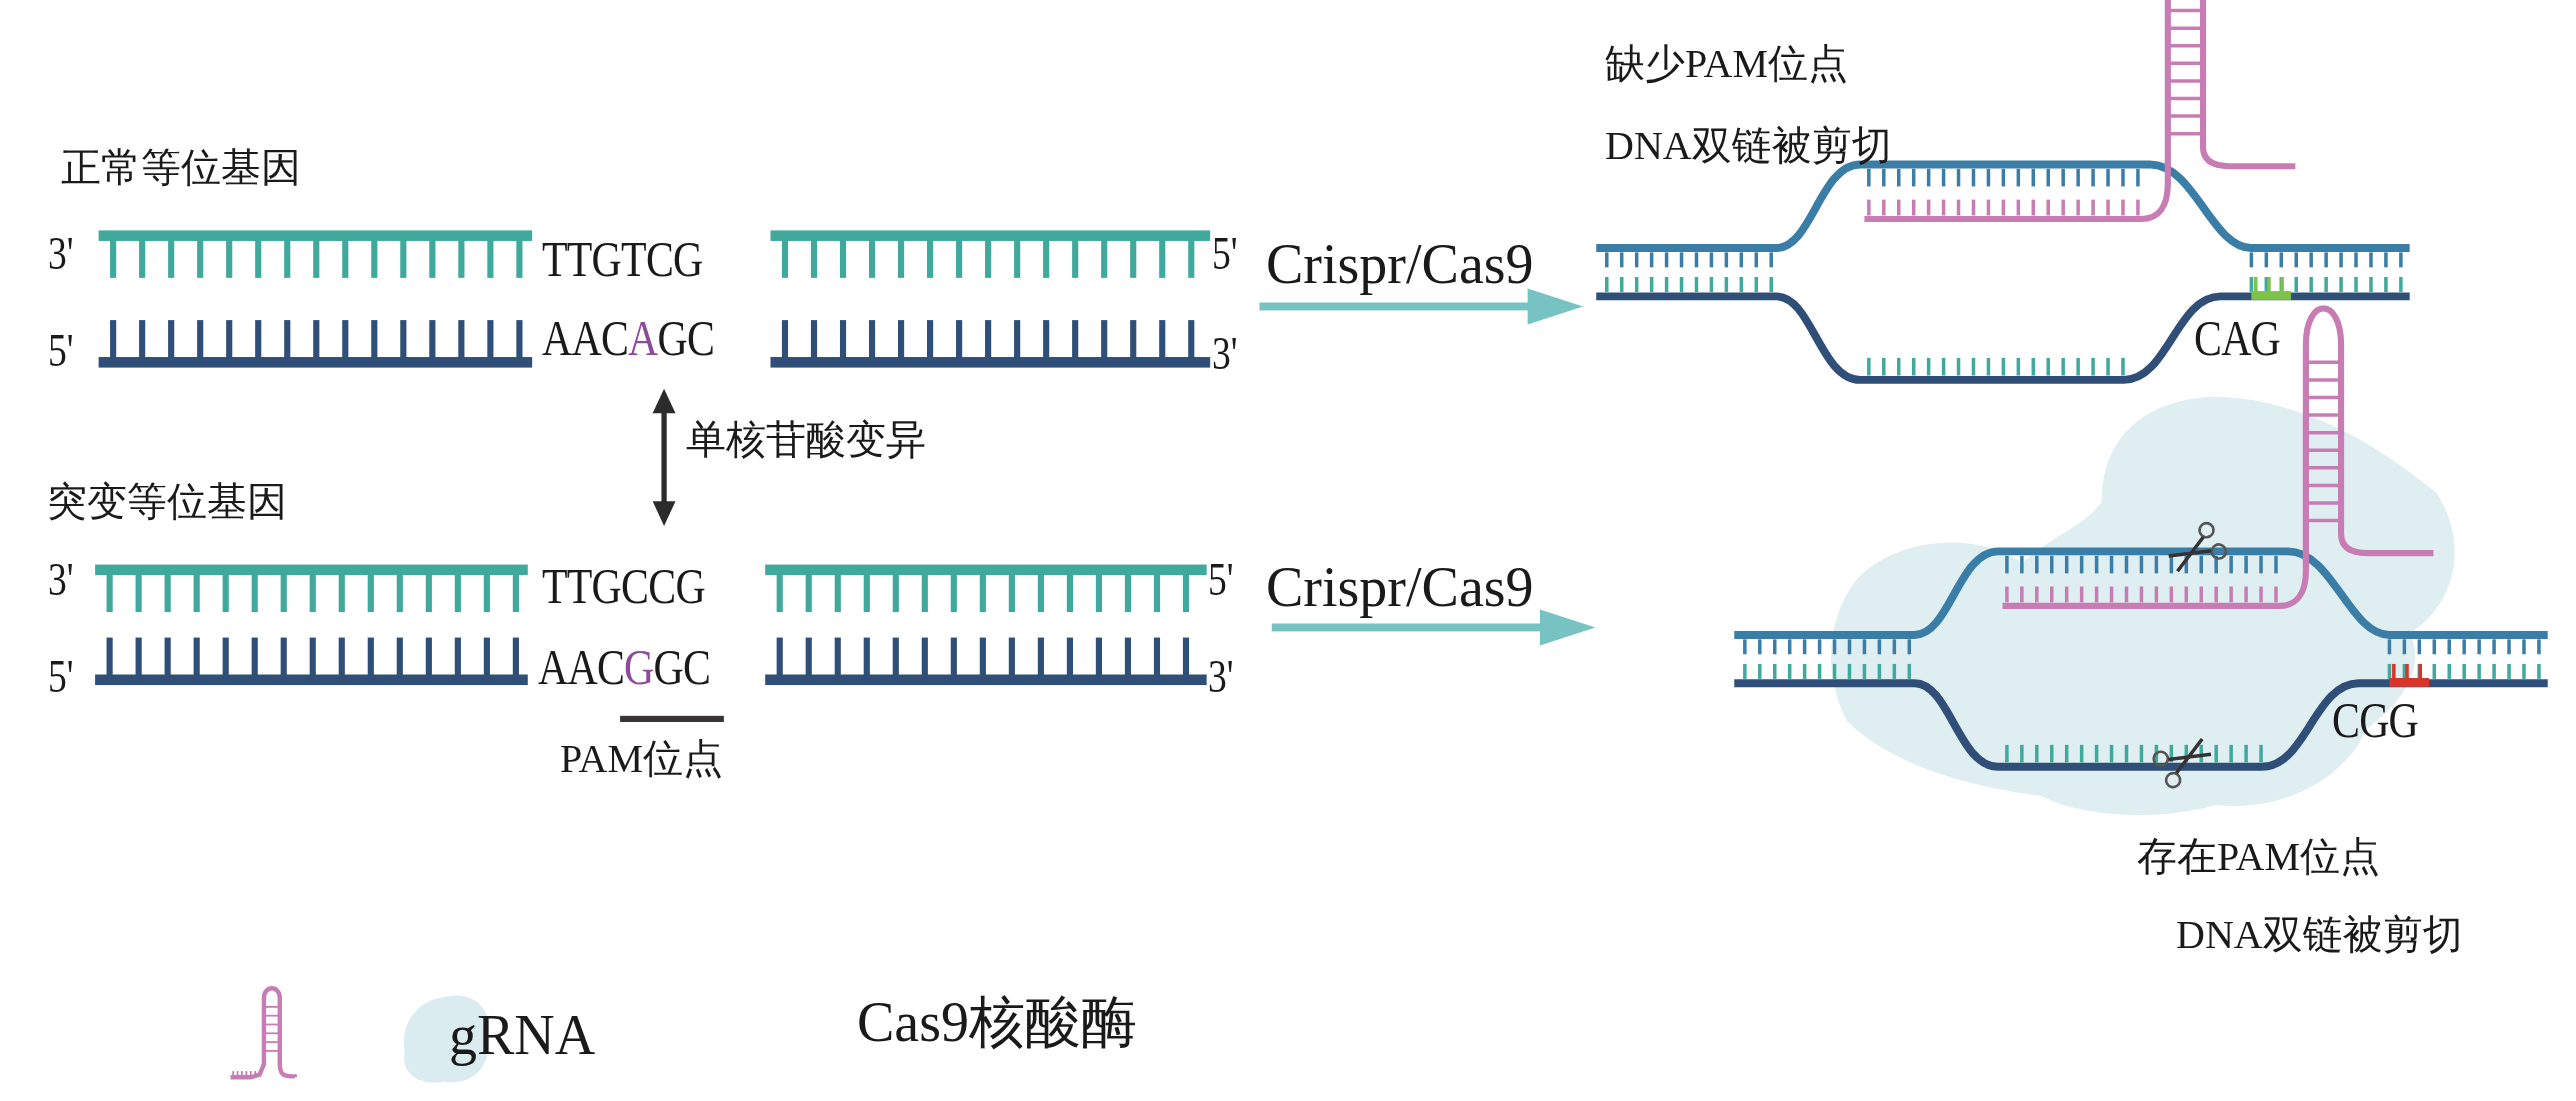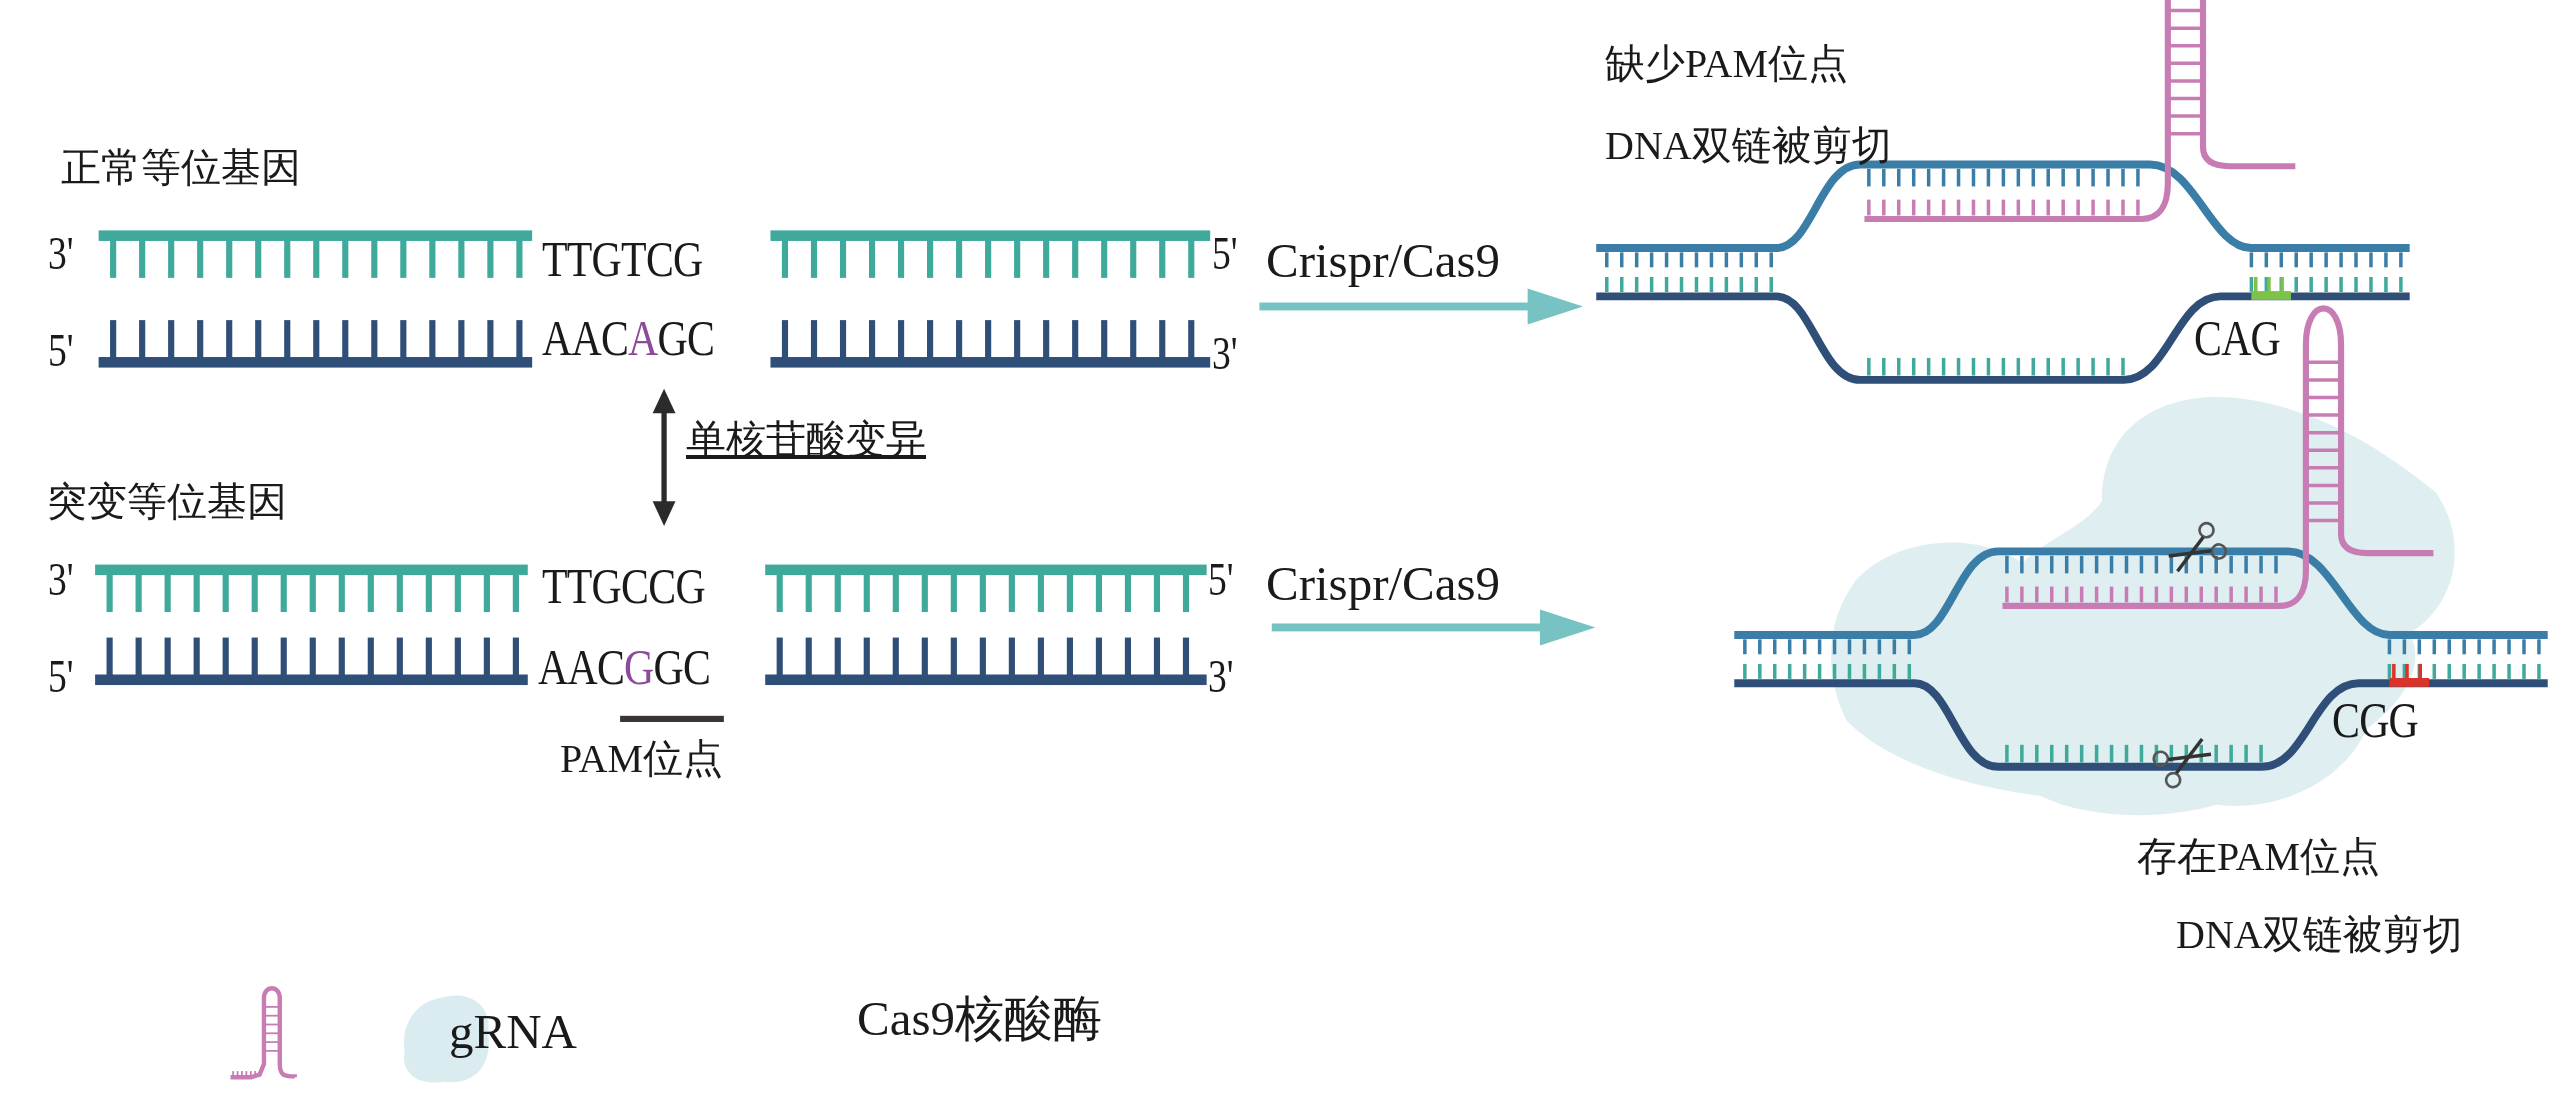--- a/index.html
+++ b/index.html
@@ -2,21 +2,21 @@
 <html style="font-size:14px"><head>
 <meta charset="utf-8">
 <style>
   html, body { margin: 0; padding: 0; background: #ffffff; }
   body { width: 2576px; height: 1101px; position: relative; overflow: hidden;
          font-family: "Liberation Serif", "DejaVu Serif", serif; color: #1a1a1a; }
   .txt { position: absolute; white-space: nowrap; line-height: 1; }
   .cn-label { font-size: 40px; letter-spacing: 0px; }
   .seq { font-size: 51px; letter-spacing: -0.9px; transform: scaleX(0.82); transform-origin: left top; }
   .end { font-size: 47px; transform: scaleX(0.8); transform-origin: left top; }
-  .enzyme { font-size: 49px; }
+  .enzyme { font-size: 56px; }
   .hl-purple { color: #8c4a9a; }
   svg { position: absolute; left: 0; top: 0; }
 </style>
 </head>
 <body>
 
 <svg id="art" width="2576" height="1101" viewBox="0 0 2929 1252">
   <defs>
     <marker id="arrowHeadTeal" viewBox="0 0 10 10" refX="9" refY="5" markerWidth="4" markerHeight="4" orient="auto">
       <path d="M0,0 L10,5 L0,10 z" fill="#77c3c3"></path>
@@ -484,21 +484,21 @@
 <div class="txt cn-label" style="left:61px; top:148px;">正常等位基因</div>
 
 <div class="txt end" style="left:48px; top:230px;">3'</div>
 <div class="txt end" style="left:1212px; top:230px;">5'</div>
 <div class="txt end" style="left:48px; top:327px;">5'</div>
 <div class="txt end" style="left:1212px; top:330px;">3'</div>
 
 <div class="txt seq" style="left:542px; top:234px;">TTGTCG</div>
 <div class="txt seq" style="left:542px; top:313px;"><span>AAC</span><span class="hl-purple">A</span><span>GC</span></div>
 
-<div class="txt cn-label" style="left:686px; top:420px;text-decoration:underline;">单核苷酸变异</div>
+<div class="txt cn-label" style="left:686px; top:420px;">单核苷酸变异</div>
 
 <div class="txt cn-label" style="left:47px; top:482px;">突变等位基因</div>
 
 <div class="txt end" style="left:48px; top:556px;">3'</div>
 <div class="txt end" style="left:1208px; top:556px;">5'</div>
 <div class="txt end" style="left:48px; top:653px;">5'</div>
 <div class="txt end" style="left:1208px; top:653px;">3'</div>
 
 <div class="txt seq" style="left:542px; top:561px;">TTGCCG</div>
 <div class="txt seq" style="left:538px; top:642px;"><span>AAC</span><span class="hl-purple">G</span><span>GC</span></div>

